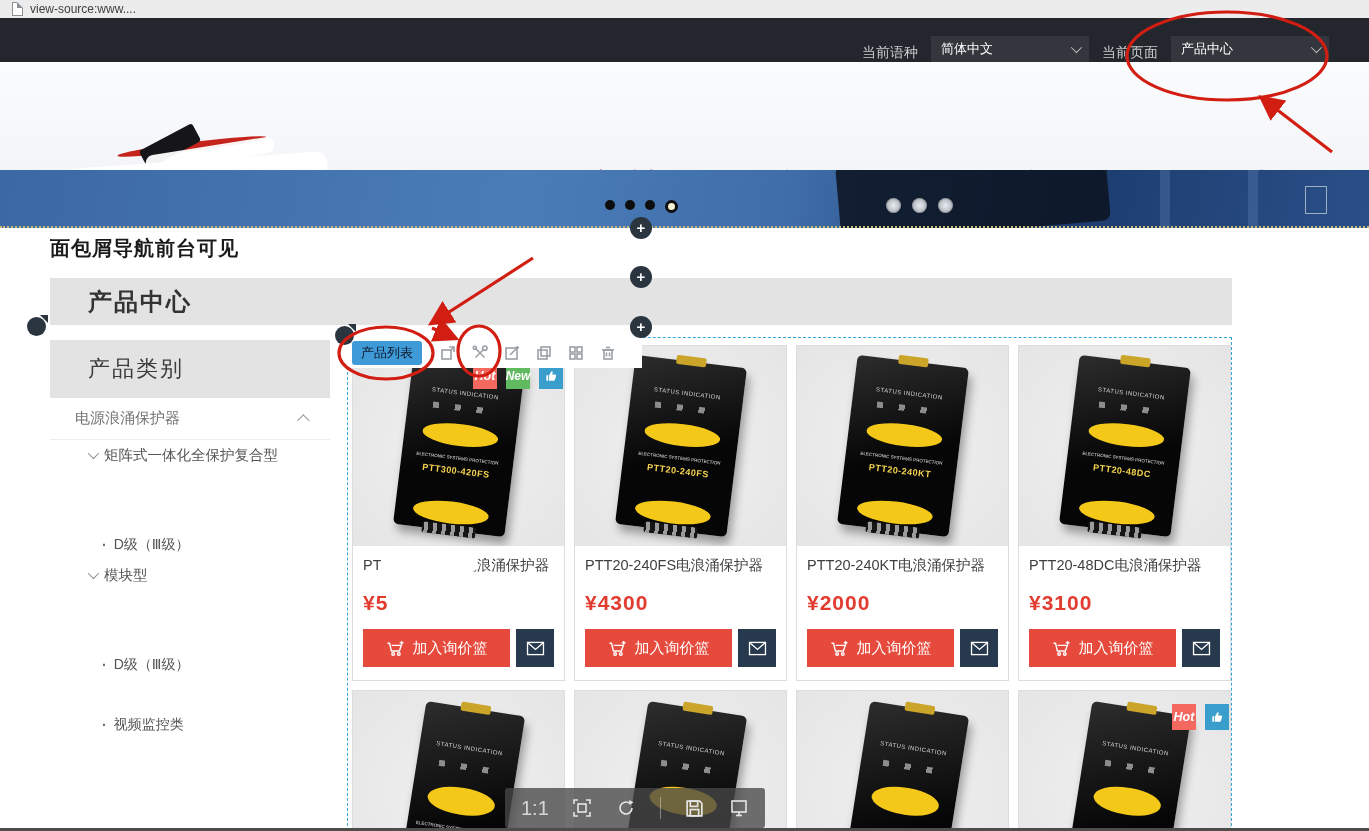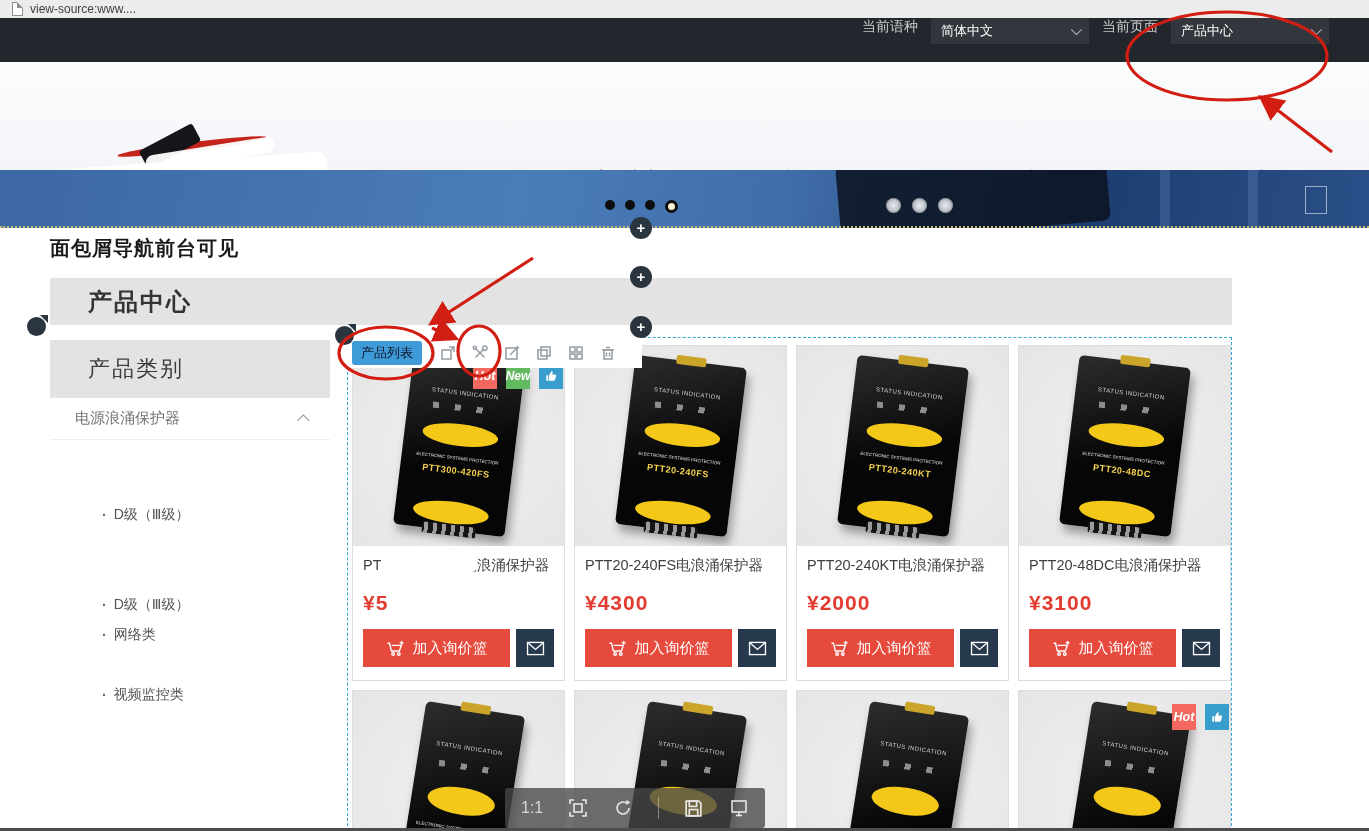--- a/index.html
+++ b/index.html
@@ -9,21 +9,21 @@
   
   .tabbar{position:absolute;left:0;top:0;width:100%;height:18px;background:#ececec;
           display:flex;align-items:center;gap:7px;padding-left:12px;box-sizing:border-box;
           font-size:12px;color:#3c4043;}
   .tab-icon{width:9px;height:12px;border:1px solid #8a8f94;background:#fff;position:relative;flex:none;}
   .tab-icon::after{content:"";position:absolute;right:-1px;top:-1px;border:3px solid #ececec;
           border-left-color:#8a8f94;border-bottom-color:#8a8f94;}
 
   
   .adminbar{position:absolute;left:0;top:18px;width:100%;height:44px;background:#23262c;
-            display:flex;align-items:flex-start;justify-content:flex-end;gap:13px;
+            display:flex;align-items:flex-end;justify-content:flex-end;gap:13px;
             padding-right:40px;box-sizing:border-box;color:#c9cbce;font-size:14px;}
   .adm-select{width:158px;height:26px;background:#33373d;color:#fff;font-size:13px;
             display:flex;align-items:center;justify-content:space-between;
             padding:0 10px;box-sizing:border-box;cursor:pointer;}
   .chev{display:inline-block;width:7px;height:7px;border-right:1.6px solid #b9bcc0;
         border-bottom:1.6px solid #b9bcc0;transform:rotate(45deg) translateY(-2px);}
 
   
   .header{position:absolute;left:0;top:62px;width:100%;height:108px;
           background:linear-gradient(180deg,#fbfcfd,#f3f5f8);}
@@ -141,21 +141,21 @@
   .p-actions{position:absolute;left:10px;right:10px;bottom:13px;display:flex;gap:6px;height:38px;}
   .btn-cart{flex:1;background:#e64a3c;color:#fff;border:none;font-size:15px;cursor:pointer;
             display:flex;align-items:center;justify-content:center;gap:8px;font-family:inherit;}
   .btn-mail{width:38px;background:#27394d;border:none;cursor:pointer;display:flex;
             align-items:center;justify-content:center;}
 
   
   .bottom-bar{position:absolute;left:505px;top:788px;width:260px;height:40px;z-index:60;
               background:rgba(72,72,72,.78);border-radius:3px;display:flex;align-items:center;
               justify-content:space-between;padding:0 16px;box-sizing:border-box;}
-  .bb-zoom{color:#d6d6d6;font-size:16px;}
+  .bb-zoom{color:#d6d6d6;font-size:20px;}
   .bb-ic{display:flex;cursor:pointer;}
   .bb-ic svg{stroke:#e6e6e6;fill:none;stroke-width:1.6;}
   .bb-vline{width:1px;height:22px;background:rgba(230,230,230,.45);}
 
   .bottom-edge{position:absolute;left:0;bottom:0;width:100%;height:3px;background:#4d4d4d;z-index:45;}
 
   
   .anno{position:absolute;left:0;top:0;z-index:70;pointer-events:none;}
   .anno ellipse,.anno line{stroke:#d21e12;fill:none;stroke-width:3.2;}
 </style>
@@ -247,40 +247,45 @@
   <div class="title-bar">
     <span>产品中心</span>
   </div>
 
   <div class="sidebar">
     <div class="side-head">产品类别</div>
     <div class="srow group">
       <span>电源浪涌保护器</span>
       <span class="chev-up"></span>
     </div>
+    <div class="srow sub">
+      <span class="chev-dn"></span>
+      <span>矩阵式一体化全保护复合型</span>
+    </div>
     <div class="srow leaf redacted">
         <span>B级（Ⅰ级）</span>
       </div>
     <div class="srow leaf redacted r2">
         <span>C级（Ⅱ级）</span>
       </div>
     <div class="srow leaf">
         <span>D级（Ⅲ级）</span>
       </div>
+    <div class="srow sub">
+      <span class="chev-dn"></span>
+      <span>模块型</span>
+    </div>
     <div class="srow leaf redacted">
         <span>B级（Ⅰ级）</span>
       </div>
     <div class="srow leaf redacted r2">
         <span>C级（Ⅱ级）</span>
       </div>
     <div class="srow leaf">
         <span>D级（Ⅲ级）</span>
-      </div>
-    <div class="srow leaf">
-        <span>网络类</span>
       </div>
     <div class="srow leaf redacted">
         <span>工业控制类</span>
       </div>
     <div class="srow leaf">
         <span>视频监控类</span>
       </div>
     <div class="srow leaf redacted r2">
         <span>天馈通信类</span>
       </div>

